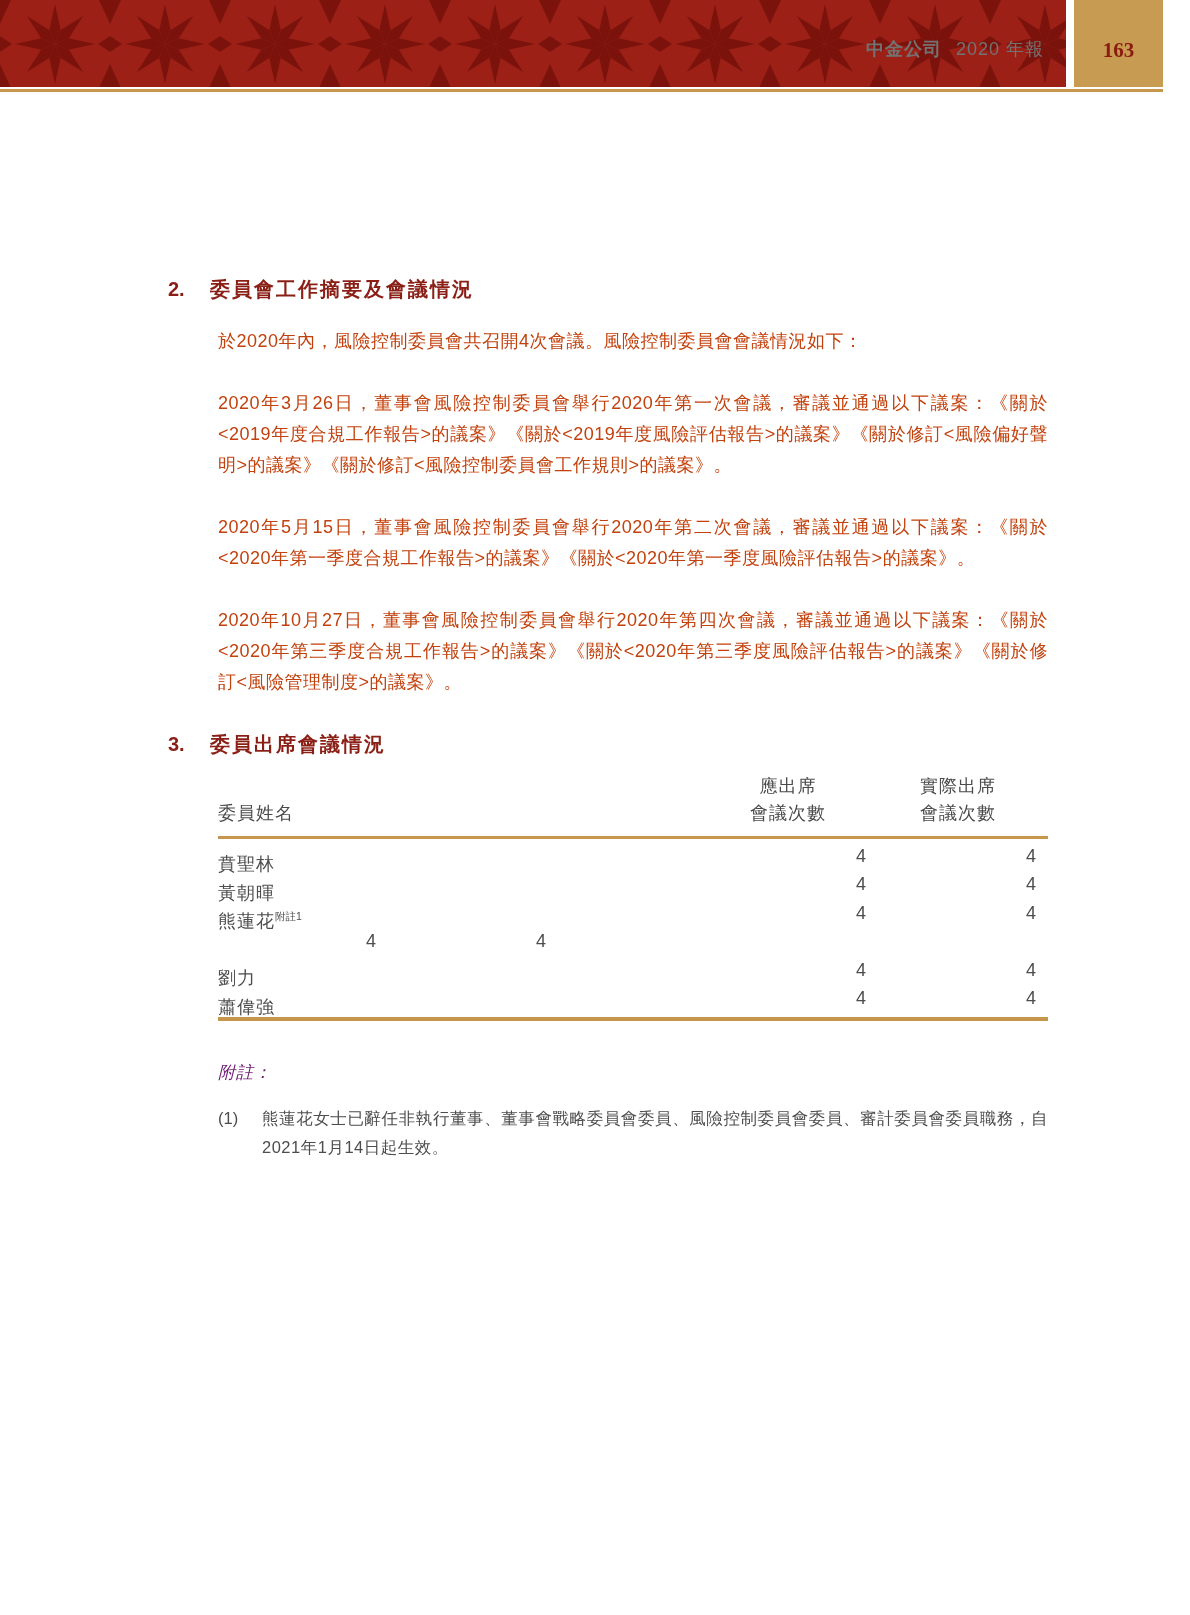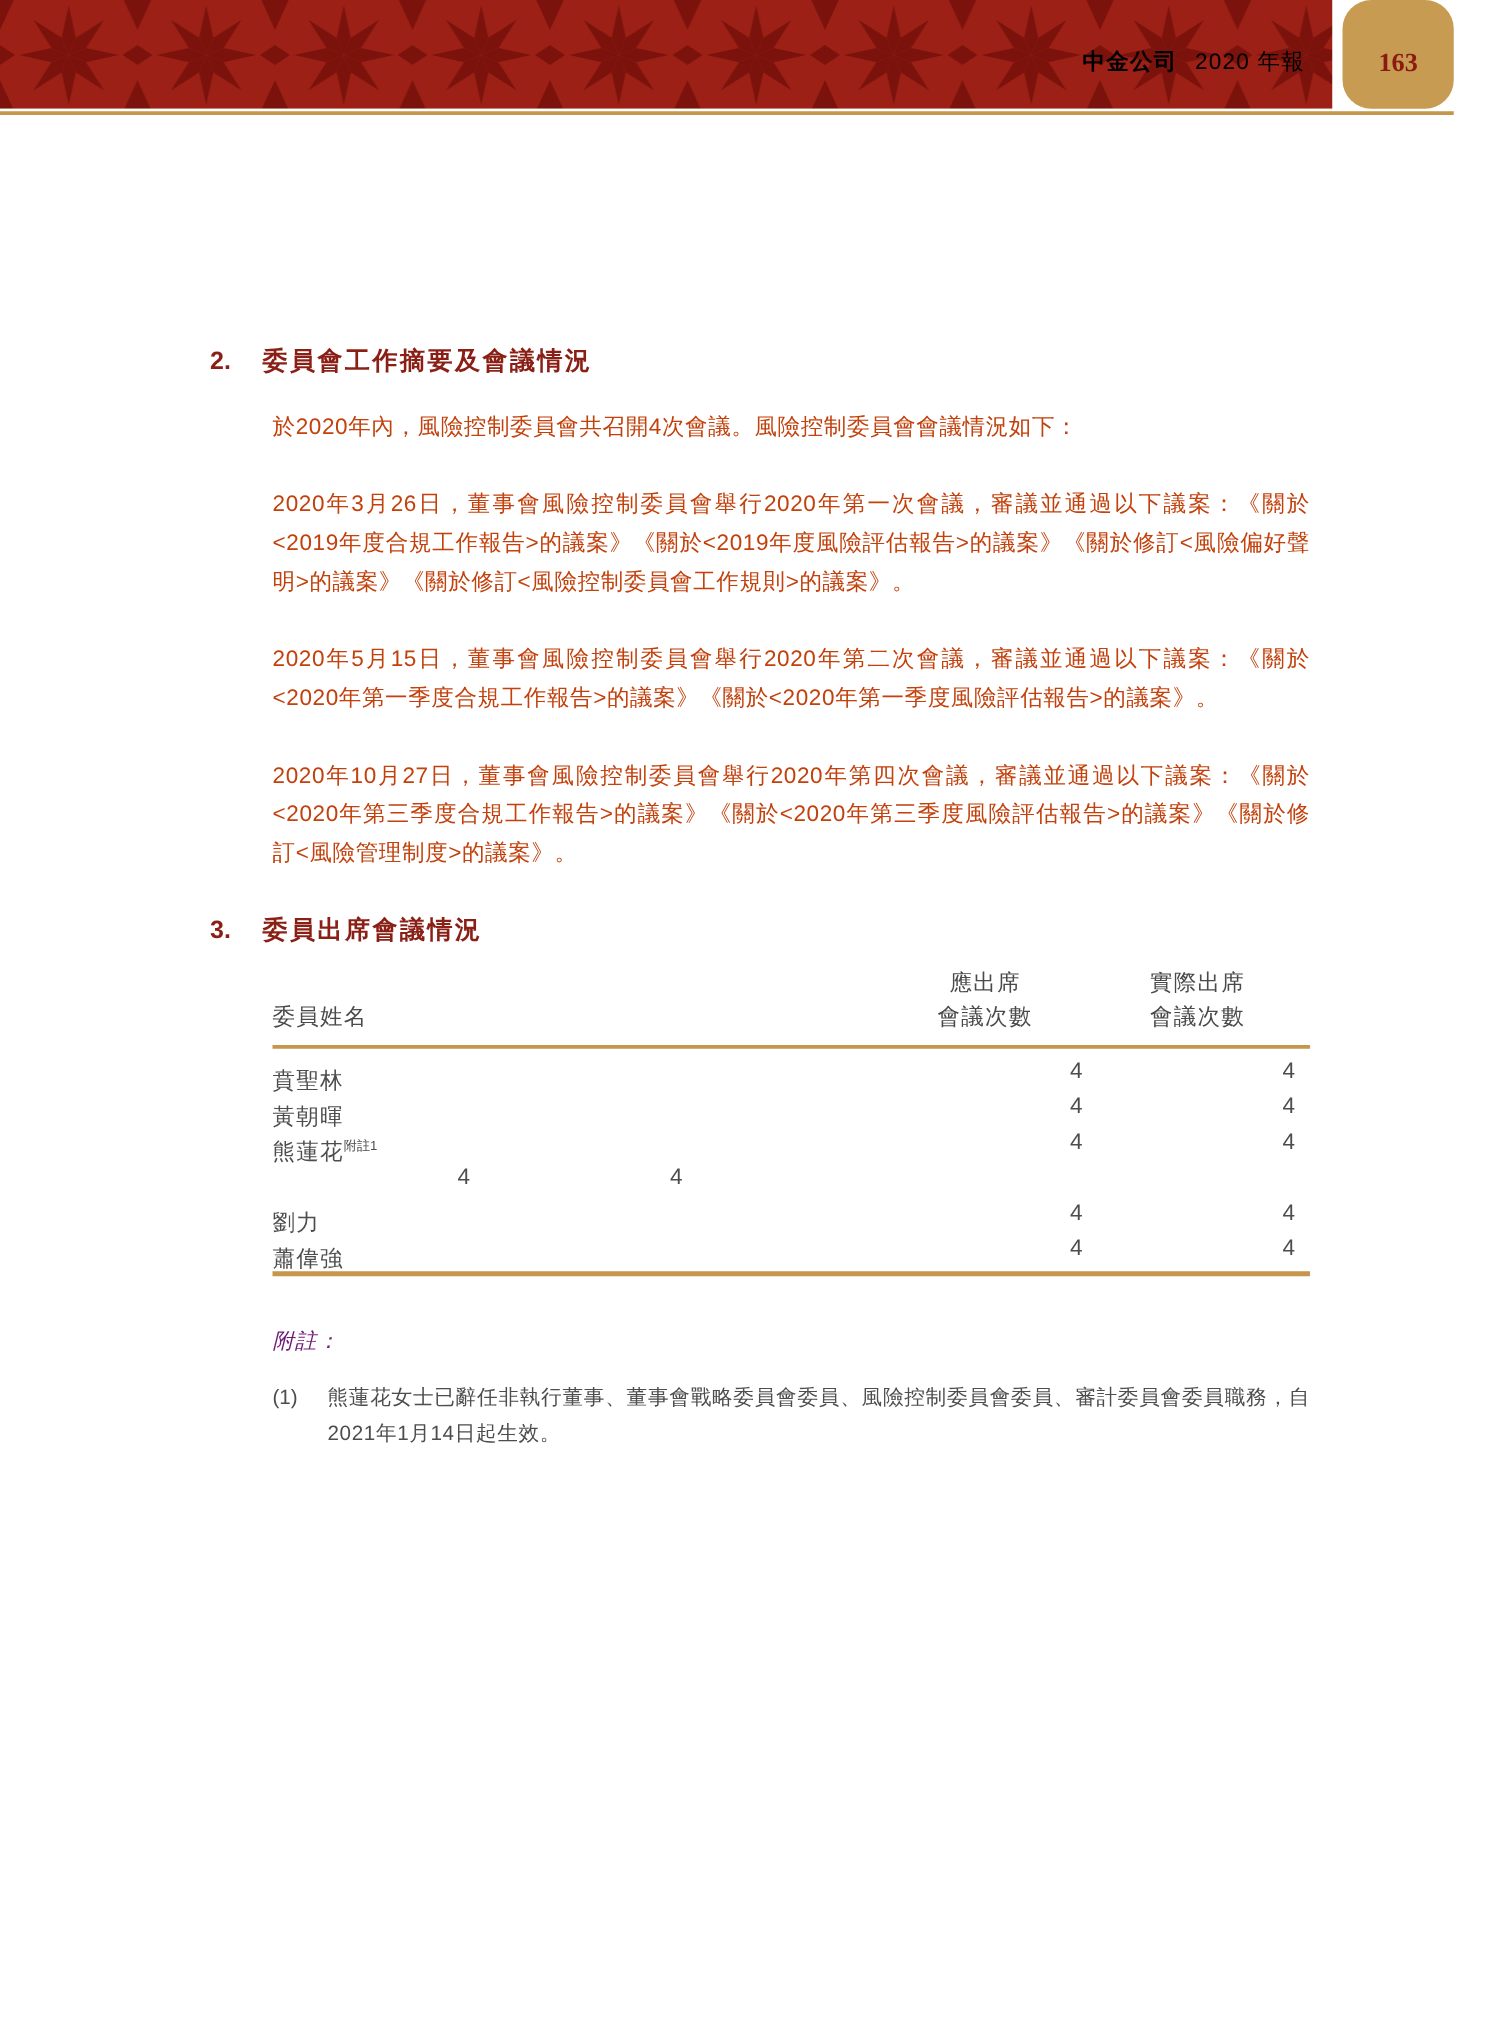--- a/index.html
+++ b/index.html
@@ -15,28 +15,28 @@
   
   .band {
     position: absolute; left: 0; top: 0; width: 1066px; height: 87px;
     overflow: hidden;
   }
   .band svg { display: block; }
   .band-text {
     position: absolute; right: 0; top: 0; height: 87px; width: 100%;
     display: flex; align-items: center; justify-content: flex-end;
     padding-right: 22px; padding-top: 10px;
-    color: #000000; font-size: 18px; letter-spacing: 1px;
+    color: #737373; font-size: 18px; letter-spacing: 1px;
   }
   .band-text .company { font-weight: 700; margin-right: 14px; }
   .band-text .report { font-weight: 400; }
   .page-num-box {
     position: absolute; left: 1074px; top: 0; width: 89px; height: 87px;
     background: #c89b52;
-    display: flex; align-items: center; justify-content: center; border-radius: 23px;
+    display: flex; align-items: center; justify-content: center;
   }
   .page-num-box span {
     font-family: "Liberation Serif", serif; font-weight: 700;
     font-size: 21px; color: #8b1b10; padding-top: 14px;
   }
   .gold-rule {
     position: absolute; left: 0; top: 89px; width: 1163px; height: 3px;
     background: #c5964c;
   }
 

